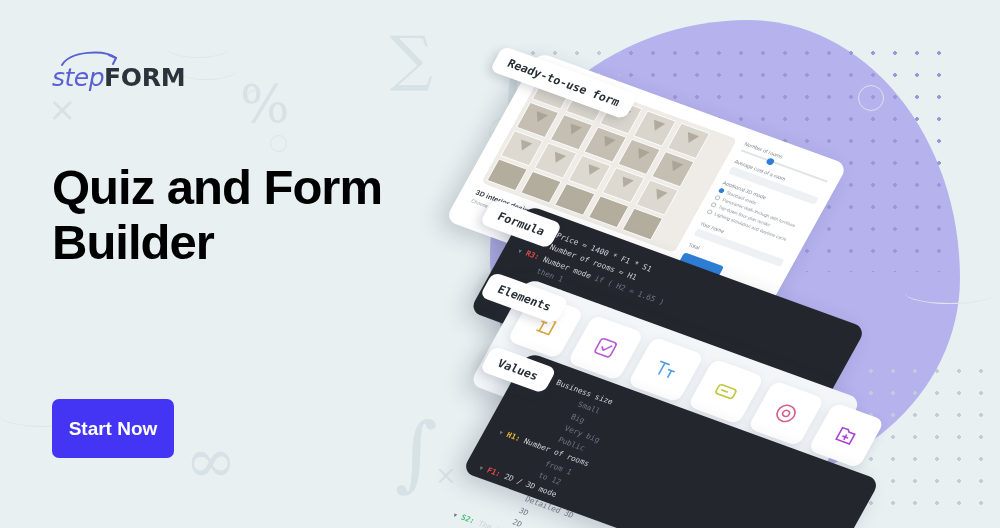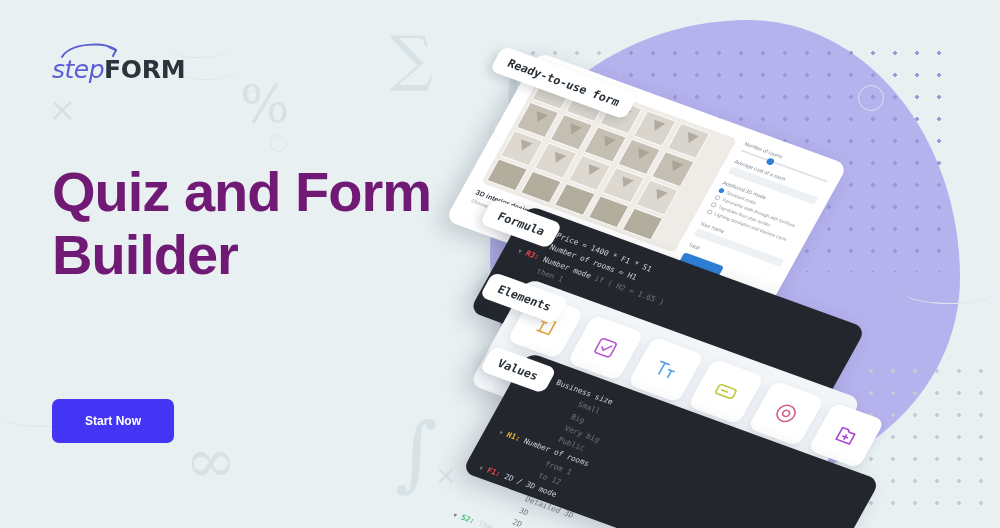--- a/index.html
+++ b/index.html
@@ -65,21 +65,21 @@
   
   .left {
     position: absolute;
     left: 52px; top: 0;
     width: 470px; height: 528px;
     z-index: 5;
   }
 
   .logo {
     position: absolute;
-    top: 52px; left: 0;
+    top: 60px; left: 0;
     display: flex;
     align-items: flex-end;
     height: 30px;
     justify-content: center;
   }
   .logo-step {
     font-family: "DejaVu Sans", sans-serif;
     font-size: 25px;
     font-style: italic;
     font-weight: 500;
@@ -98,46 +98,46 @@
   .logo-arrow {
     position: absolute;
     left: 8px; top: -11px;
     width: 62px; height: 18px;
   }
 
   .headline {
     position: absolute;
     top: 160px; left: 0;
     width: 420px;
-    font-size: 56px;
+    font-size: 49px;
     font-weight: bold;
     line-height: 1.13;
     letter-spacing: -1px;
-    color: #701a75;
+    color: #000000;
   }
 
   .subtext {
     position: absolute;
     top: 285px; left: 0;
     width: 432px;
     font-size: 16.5px;
     line-height: 1.72;
     color: #3d4a52;
   }
 
   .cta {
     position: absolute;
     top: 399px; left: 0;
-    width: 122px; height: 44px;
+    width: 122px; height: 59px;
     background: #4434f3;
     border: none;
     border-radius: 7px;
     color: #ffffff;
     font-family: "Liberation Sans", sans-serif;
-    font-size: 12px;
+    font-size: 19px;
     font-weight: bold;
     cursor: pointer;
   }
 
   
   .illus {
     position: absolute;
     left: 520px; top: 0;
     width: 480px; height: 528px;
     z-index: 4;

